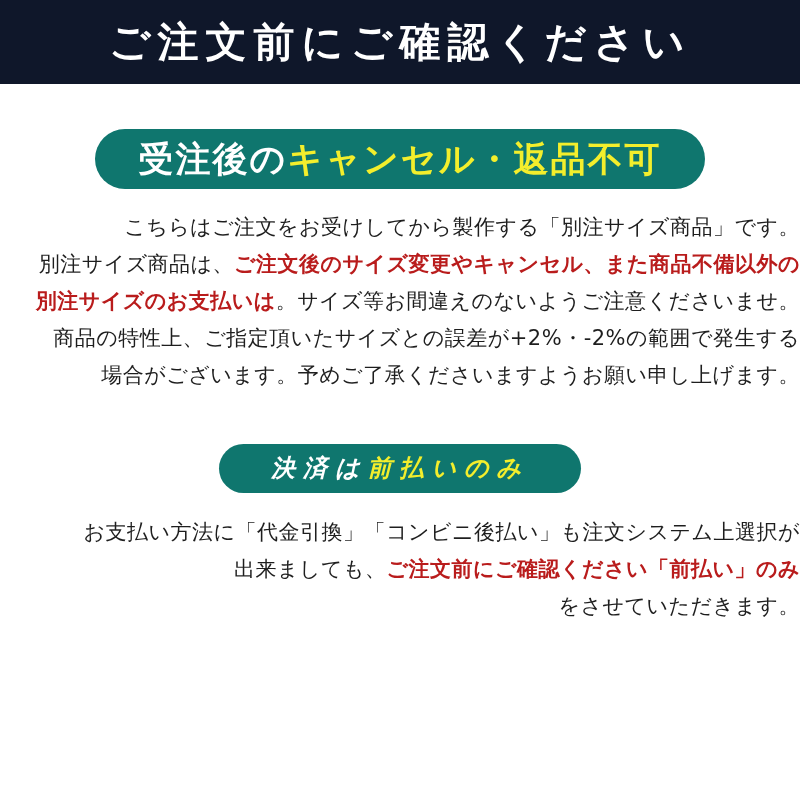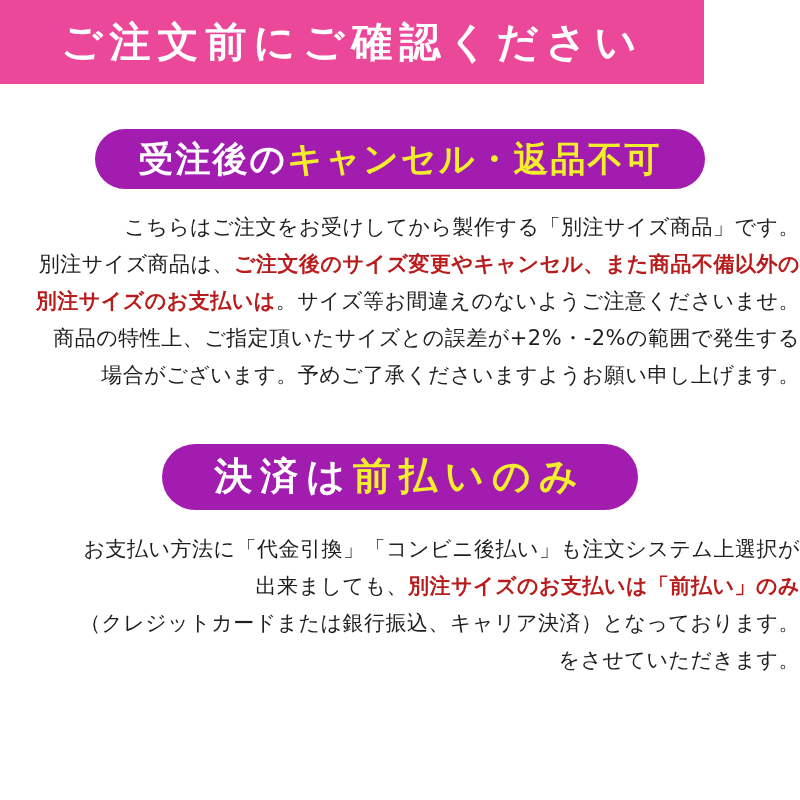--- a/index.html
+++ b/index.html
@@ -7,55 +7,56 @@
   body {
     font-family:"DejaVu Sans","Liberation Sans",sans-serif;
     color:#1e1e1e;
   }
   .page {
     width:800px; height:800px;
     background:#ffffff;
     overflow:hidden;
   }
   .header {
-    width:704px; height:84px;
-    background:#ec4899;
+    width:800px; height:84px;
+    background:#0f172a;
     display:flex; align-items:center; justify-content:center;
   }
   .header-title {
     color:#ffffff;
     font-size:41px;
     font-weight:700;
     letter-spacing:7px;
     white-space:nowrap;
   }
   .banner {
     width:-moz-fit-content;
     width:fit-content;
     margin:8px auto;
-    background:#a21caf;
+    background:#0f766e;
     border-radius:44px;
     font-weight:700;
     line-height:1.2;
     white-space:nowrap;
     text-align:center;
   }
   .banner .seg-white { color:#ffffff; }
   .banner .seg-yellow { color:#f3ee2c; }
   .banner1 {
     margin-top:45px;
     font-size:35px;
     padding:9px 44px;
     letter-spacing:2px;
   }
   .banner2 {
     margin-top:50px;
-    font-size:38px;
+    font-size:24px;
     padding:10px 52px;
     letter-spacing:8px;
+    font-style:italic;
   }
   .para {
     text-align:right;
     font-size:21px;
     line-height:37px;
     letter-spacing:0.5px;
     color:#1e1e1e;
   }
   .para1 { margin-top:20px; }
   .para2 { }
@@ -89,19 +90,18 @@
     </p>
   </section>
 
   <section>
     <div class="banner banner2">
       <span class="seg-white">決済は</span><span class="seg-yellow">前払いのみ</span>
     </div>
 
     <p class="para para3">
       <span class="line"><span>お支払い方法に「代金引換」「コンビニ後払い」も注文システム上選択が</span></span>
-      <span class="line"><span>出来ましても、</span><span class="pink">別注サイズのお支払いは「前払い」のみ</span></span>
-      <span class="line"><span>（クレジットカードまたは銀行振込、キャリア決済）となっております。</span></span>
+      <span class="line"><span>出来ましても、</span><span class="pink">ご注文前にご確認ください「前払い」のみ</span></span>
       <span class="line"><span>をさせていただきます。</span></span>
     </p>
   </section>
 
 </div>
 
 </body></html>

